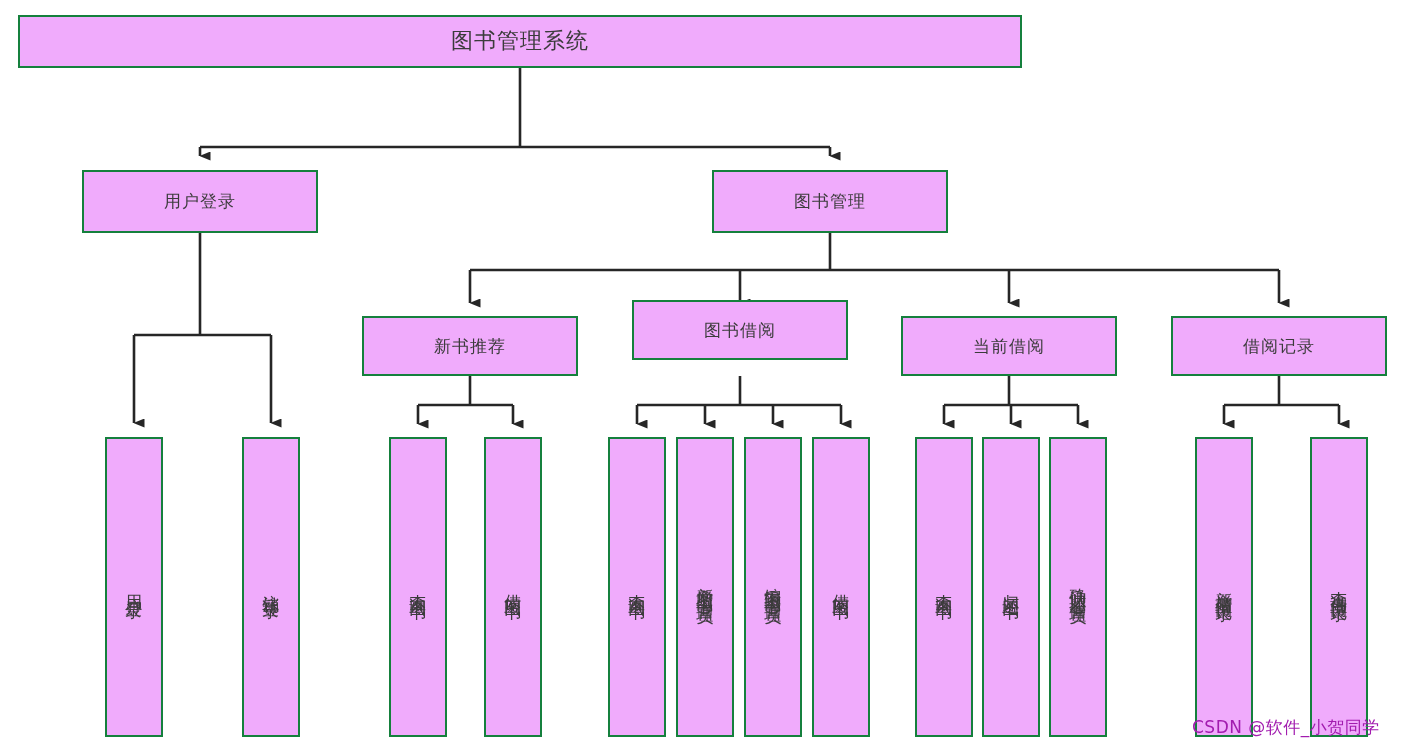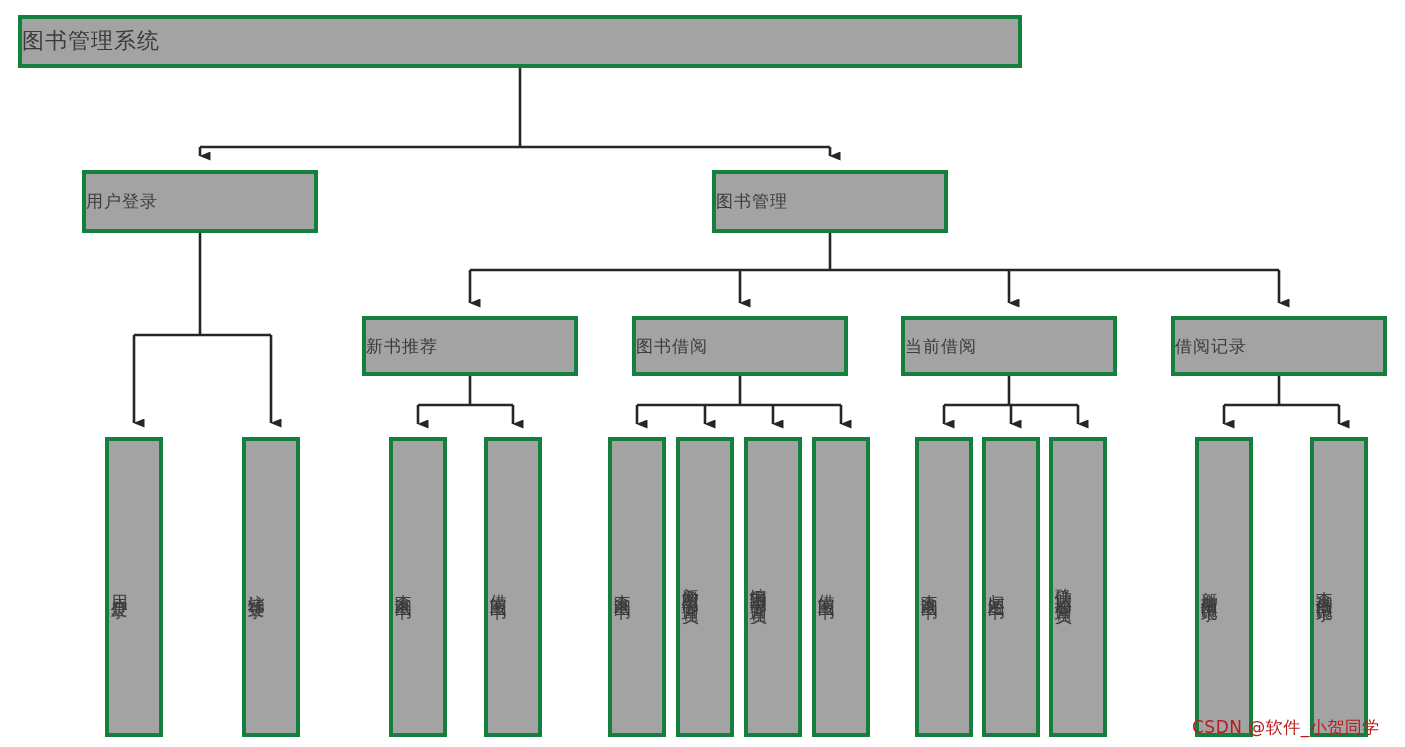--- a/index.html
+++ b/index.html
@@ -21,25 +21,25 @@
   #edge-layer {
     position: absolute;
     left: 0;
     top: 0;
     width: 1405px;
     height: 747px;
   }
   .node {
     position: absolute;
     box-sizing: border-box;
-    background: #a3a3a3;
-    border: 4px solid #15803d;
+    background: #f0abfc;
+    border: 2px solid #15803d;
     display: flex;
     align-items: center;
-    justify-content: flex-start;
+    justify-content: center;
     z-index: 2;
   }
   .node-label {
     color: #3b3b3b;
     font-size: 17px;
     line-height: 1.22;
     letter-spacing: 1px;
     text-align: center;
     white-space: pre-line;
   }
@@ -47,21 +47,21 @@
     writing-mode: vertical-rl;
     text-orientation: upright;
     letter-spacing: 3px;
     white-space: nowrap;
   }
   .node.root .node-label {
     font-size: 22px;
   }
   .watermark {
     position: absolute;
-    color: #b91c1c;
+    color: #a21caf;
     font-size: 17px;
     letter-spacing: 0.5px;
     white-space: nowrap;
     z-index: 3;
     pointer-events: none;
   }
 </style>
 </head>
 <body>
 
@@ -126,21 +126,21 @@
   </div>
 
   <div class="node" style="left:362px; top:316px; width:216px; height:60px;">
     <span class="node-label">新书推荐</span>
   </div>
 
   <div class="node" style="left:712px; top:170px; width:236px; height:63px;">
     <span class="node-label">图书管理</span>
   </div>
 
-  <div class="node" style="left:632px; top:316px; width:216px; height:60px;">
+  <div class="node" style="left:632px; top:300px; width:216px; height:60px;">
     <span class="node-label">图书借阅</span>
   </div>
 
   <div class="node" style="left:1171px; top:316px; width:216px; height:60px;">
     <span class="node-label">借阅记录</span>
   </div>
 
   <div class="node" style="left:901px; top:316px; width:216px; height:60px;">
     <span class="node-label">当前借阅</span>
   </div>

